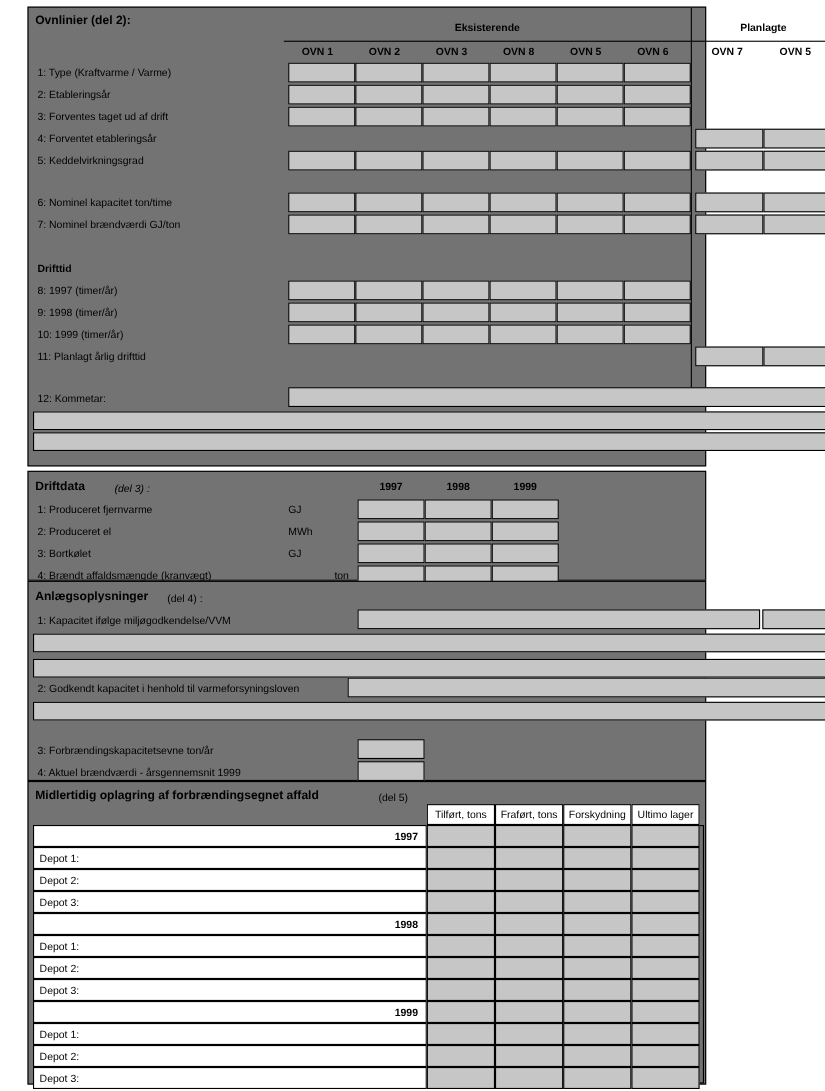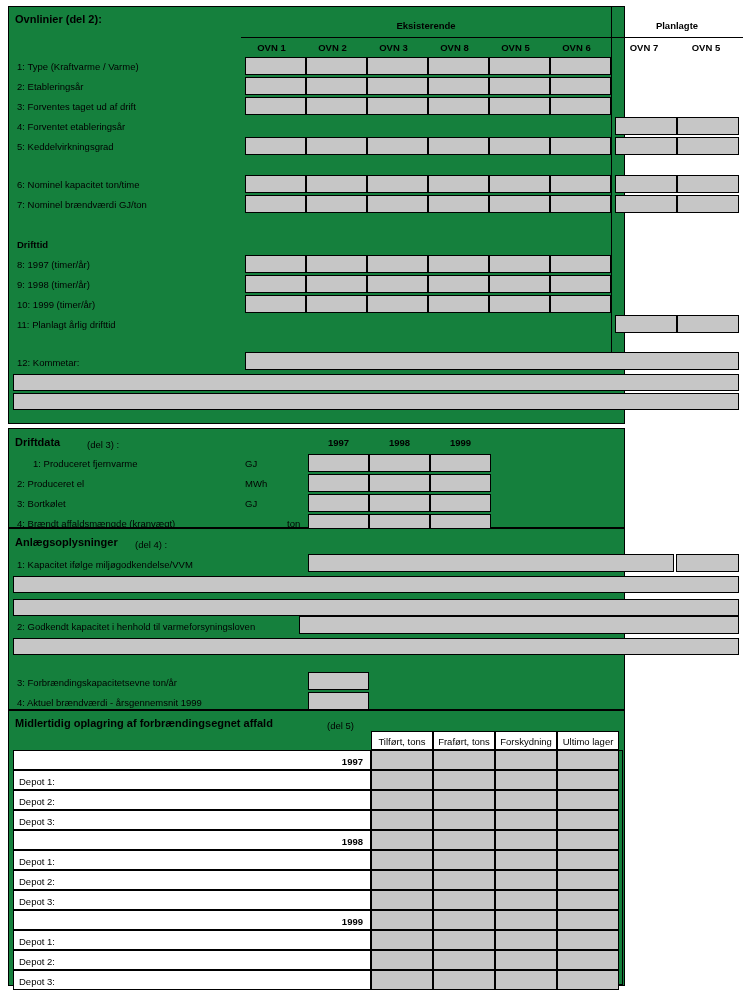--- a/index.html
+++ b/index.html
@@ -18,25 +18,25 @@
   }
   .page {
     position: absolute;
     left: 8px;
     top: 6px;
     width: 734px;
     height: 980px;
   }
   .sec {
     position: absolute;
-    left: 0;
+    left: 17px;
     width: 617px;
     border: 1.2px solid #000;
     box-sizing: border-box;
-    background: #15803d;
+    background: #737373;
   }
   .cell {
     position: absolute;
     box-sizing: border-box;
     background: #c6c6c6;
     border: 1.2px solid #000;
   }
   .white {
     position: absolute;
     box-sizing: border-box;
@@ -180,27 +180,27 @@
     <div class="cell" style="left:668px; top:308px; width:62px; height:18px;"></div>
 
     <div class="lbl" style="left:8px; top:350px;">12: Kommetar:</div>
     <div class="cell" style="left:236px; top:345px; width:494px; height:18px;"></div>
     <div class="cell" style="left:4px; top:367px; width:726px; height:17px;"></div>
     <div class="cell" style="left:4px; top:386px; width:726px; height:17px;"></div>
   </div>
 
   <div class="sec" id="sec-drift">
     <div class="lbl bold" style="left:6px; top:8px; font-size:11px;">Driftdata</div>
-    <div class="lbl" style="left:78px; top:10px;">(del 3) :</div>
+    <div class="lbl" style="left:78px; top:10px;font-style:italic;">(del 3) :</div>
 
     <div class="lbl bold ctr" style="left:299px; top:8px; width:61px;">1997</div>
     <div class="lbl bold ctr" style="left:360px; top:8px; width:61px;">1998</div>
     <div class="lbl bold ctr" style="left:421px; top:8px; width:61px;">1999</div>
 
-    <div class="lbl" style="left:8px; top:29px;margin-left:16px;">1: Produceret fjernvarme</div>
+    <div class="lbl" style="left:8px; top:29px;">1: Produceret fjernvarme</div>
     <div class="lbl" style="left:8px; top:49px;">2: Produceret el</div>
     <div class="lbl" style="left:8px; top:69px;">3: Bortkølet</div>
     <div class="lbl" style="left:8px; top:89px;">4: Brændt affaldsmængde (kranvægt)</div>
 
     <div class="lbl" style="left:236px; top:29px;">GJ</div>
     <div class="lbl" style="left:236px; top:49px;">MWh</div>
     <div class="lbl" style="left:236px; top:69px;">GJ</div>
     <div class="lbl" style="left:236px; top:89px;padding-left:42px;">ton</div>
 
     <div class="cell" style="left:299px; top:25px; width:61px; height:18px;"></div>

